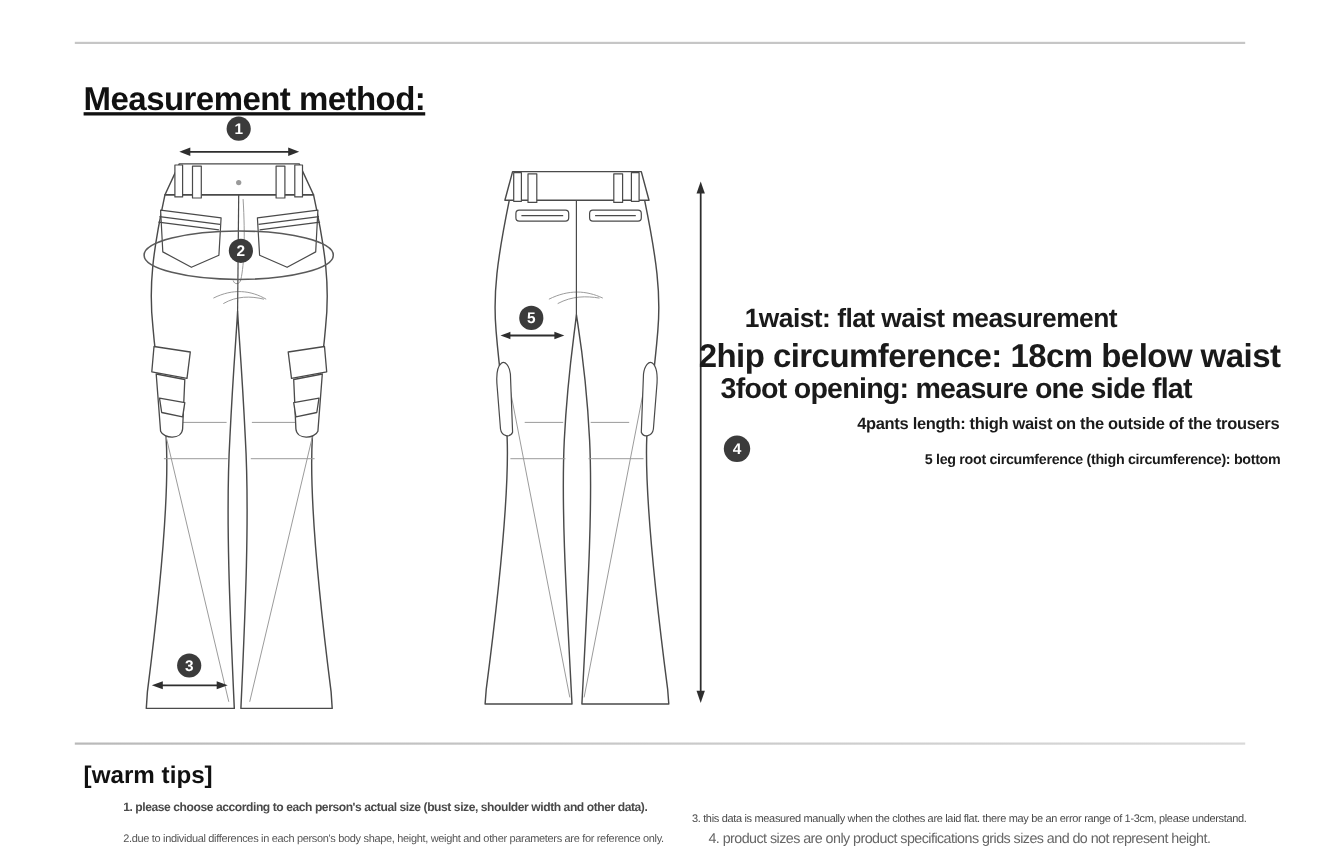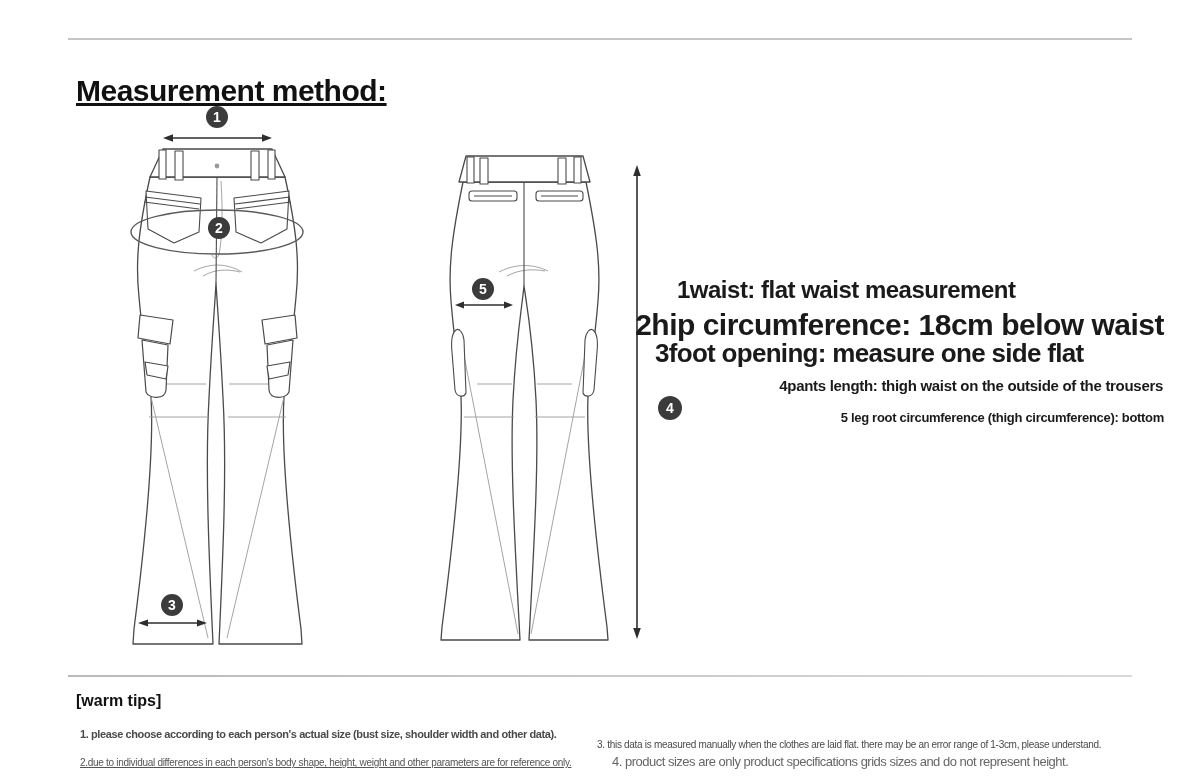--- a/index.html
+++ b/index.html
@@ -17,24 +17,24 @@
     background:#3b3b3b;border-radius:50%;color:#fff;text-align:center;
     width:22px;height:22px;line-height:22px;font-size:14px;font-weight:bold;
   }
   #marker-4{width:24px;height:24px;line-height:24px;}
   .note{color:#1a1a1a;font-weight:bold;white-space:nowrap;text-align:right;}
   #note-1{left:677px;top:276px;font-size:24px;letter-spacing:-0.5px;}
   #note-2{right:36px;top:308px;font-size:30px;letter-spacing:-0.5px;}
   #note-3{left:655px;top:338px;font-size:26px;letter-spacing:-0.7px;}
   #note-4{right:37px;top:377px;font-size:15px;letter-spacing:-0.3px;}
   #note-5{right:36px;top:410px;font-size:13px;letter-spacing:-0.3px;}
-  #warm-tips-heading{left:76px;top:692px;font-size:16px;font-weight:bold;color:#111;}
-  .tip{color:#4a4a4a;white-space:nowrap;}
+  #warm-tips-heading{left:76px;top:692px;font-size:22px;font-weight:bold;color:#111;}
+  .tip{color:#4a4a4a;white-space:nowrap;margin-left:32px;}
   #tip-1{left:80px;top:728px;font-size:11px;font-weight:600;letter-spacing:-0.4px;}
-  #tip-2{left:80px;top:757px;font-size:10px;letter-spacing:-0.3px;color:#555;text-decoration:underline;}
+  #tip-2{left:80px;top:757px;font-size:10px;letter-spacing:-0.3px;color:#555;}
   #tip-3{left:597px;top:739px;font-size:10px;letter-spacing:-0.3px;}
   #tip-4{left:612px;top:754px;font-size:13px;font-weight:normal;letter-spacing:-0.5px;color:#666;}
 </style>
 </head>
 <body>
 
 <div id="divider-top" class="abs divider"></div>
 
 <h1 id="page-title" class="abs" style="margin:0;text-decoration:underline;">Measurement method:</h1>
 

